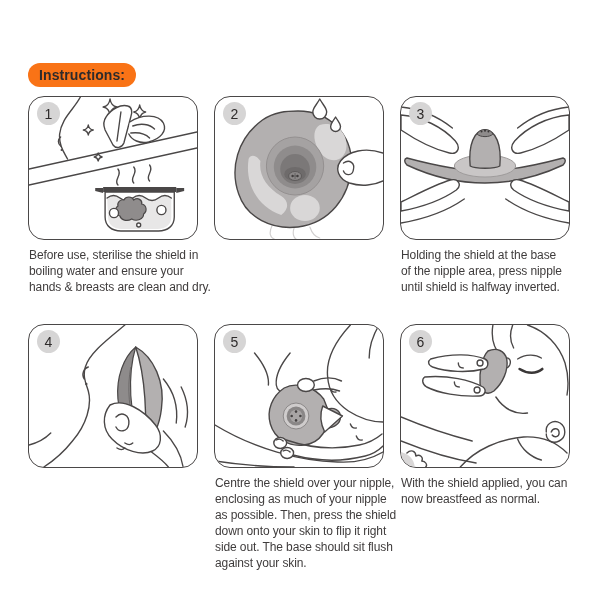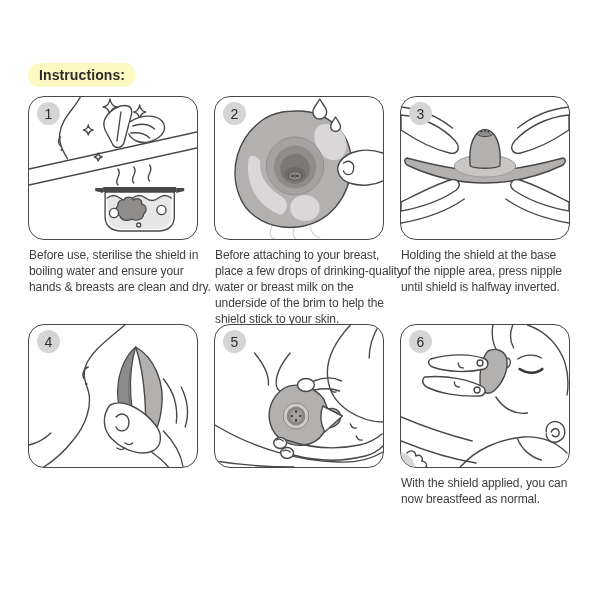--- a/index.html
+++ b/index.html
@@ -1,21 +1,21 @@
 <!DOCTYPE html>
 <html><head>
 <meta charset="utf-8">
 <style>
   html,body{margin:0;padding:0;}
   body{
     width:600px;height:600px;background:#ffffff;position:relative;overflow:hidden;
     font-family:"Liberation Sans","DejaVu Sans",sans-serif;
   }
   .pill{
-    position:absolute;left:28px;top:63px;background:#fef9c3;border-radius:13px;
+    position:absolute;left:28px;top:63px;background:#f97316;border-radius:13px;
     padding:4px 11px;font-size:14px;font-weight:bold;color:#2e2b2b;letter-spacing:.1px;
   }
   .panel{position:absolute;width:202px;}
   .box{
     position:relative;width:168px;height:142px;border:1.5px solid #4a4747;
     border-radius:16px;background:#fff;overflow:hidden;
   }
   .box svg{position:absolute;left:0;top:0;width:100%;height:100%;}
   .badge{
     position:absolute;left:8px;top:5px;width:23px;height:23px;border-radius:50%;
@@ -99,25 +99,20 @@
       <circle cx="83.5" cy="79" r="1.2" fill="#403d3d"></circle>
       <path class="sw" stroke-width="1.2" d="M106,2 c4,7 7,9 7,13 a7,7 0 1 1 -14,0 c0,-4 3,-6 7,-13 z"></path>
       <path class="sw" stroke-width="1.2" d="M122,20 c3,5 5,6.5 5,9.5 a5,5 0 1 1 -10,0 c0,-3 2,-4.5 5,-9.5 z"></path>
       <path class="sw" d="M170,56 C152,50 135,54 127,64 C121,72 125,82 136,86 C148,90 162,88 170,84"></path>
       <path class="s" stroke-width="1" d="M130,66 C136,62 142,66 140,73 C139,79 132,79 130,74"></path>
     </svg>
     <div class="badge">
       <span>2</span>
     </div>
   </div>
-  <p class="caption">Before attaching to your breast,
-place a few drops of drinking-quality
-water or breast milk on the
-underside of the brim to help the
-shield stick to your skin.</p>
 </section>
 
 <section class="panel" style="left:400px;top:96px;">
   <div class="box">
     <svg viewBox="0 0 170 142" preserveAspectRatio="none">
       <path class="s" d="M0,10 C20,12 38,20 52,31"></path>
       <path class="s" d="M170,10 C150,12 132,20 118,31"></path>
       <path class="s" d="M0,126 C24,122 48,113 64,102"></path>
       <path class="s" d="M170,126 C146,122 122,113 106,102"></path>
       <path class="sw" d="M0,18 C22,20 42,30 55,44 C61,51 57,58 49,56 C32,52 12,41 0,33 Z"></path>
@@ -194,20 +189,26 @@
       <path class="s" stroke-width="1" d="M62,115 a5,4 0 0 1 7,1"></path>
       <path class="s" stroke-width="1" d="M69,126 a5,4 0 0 1 7,1"></path>
       <path class="s" stroke-width="1" d="M137,99 c1,3 3.5,4.5 6,4"></path>
       <path class="s" stroke-width="1" d="M143,111 c1,3 3.5,4.5 6,4"></path>
       <path class="s" stroke-width="1" d="M117,64 c1,2.5 3,3.5 5.5,3"></path>
     </svg>
     <div class="badge">
       <span>5</span>
     </div>
   </div>
+  <p class="caption">Centre the shield over your nipple,
+enclosing as much of your nipple
+as possible. Then, press the shield
+down onto your skin to flip it right
+side out. The base should sit flush
+against your skin.</p>
 </section>
 
 <section class="panel" style="left:400px;top:324px;">
   <div class="box">
     <svg viewBox="0 0 170 142" preserveAspectRatio="none">
       <path d="M0,127 C8,129 13,134 14,142 L0,142 Z" fill="#d9d7d7"></path>
       <path class="s" d="M93,0 C91,12 94,24 102,32"></path>
       <path class="s" d="M113,0 C110,8 110,16 114,23"></path>
       <path class="s" d="M128,0 C146,6 160,20 166,38 C169,48 170,58 168,70"></path>
       <path class="s" d="M96,72 C104,84 116,90 128,88"></path>

